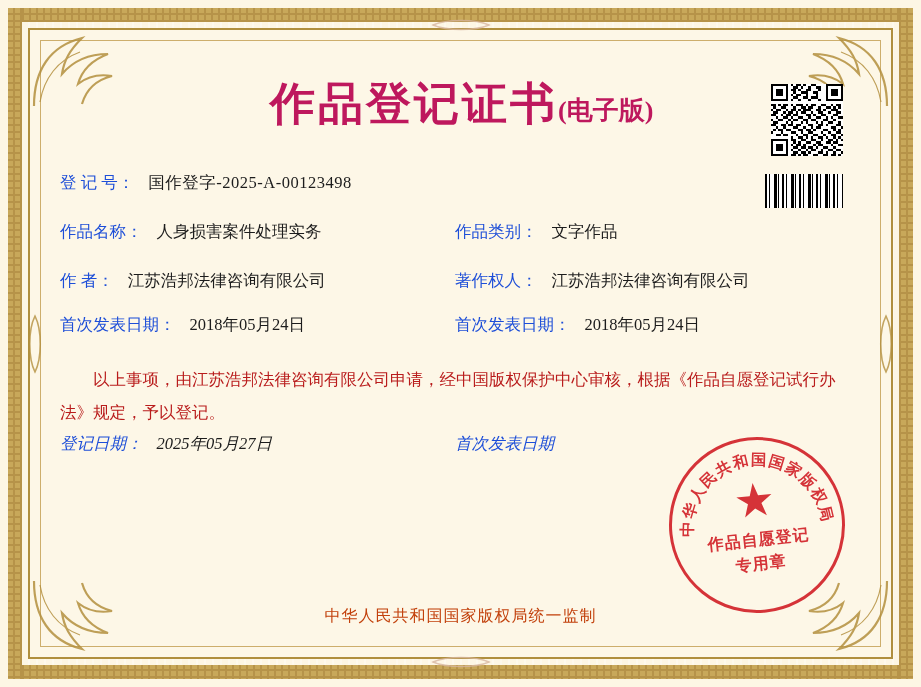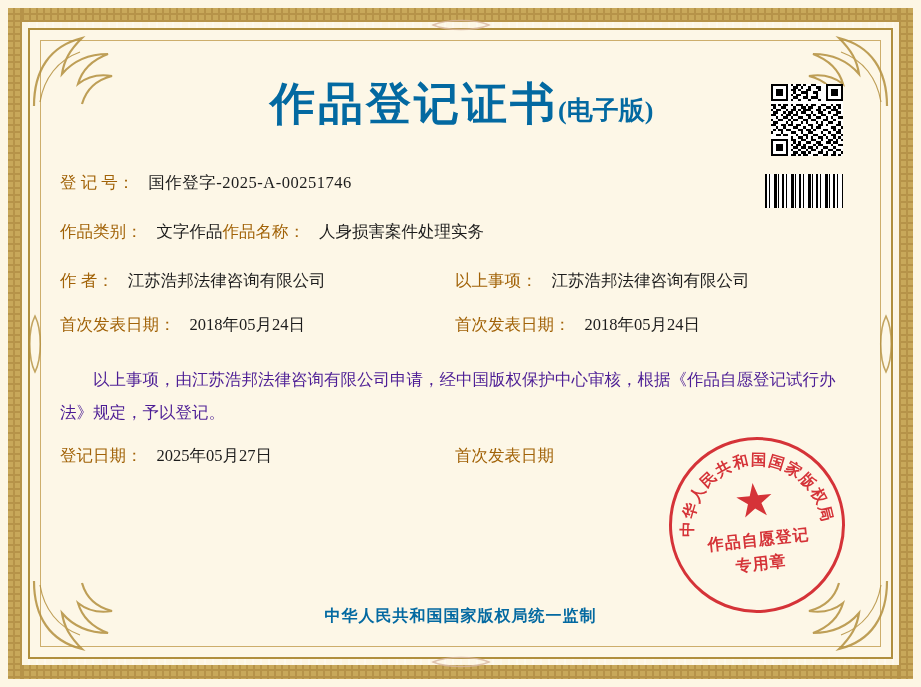--- a/index.html
+++ b/index.html
@@ -110,21 +110,21 @@
     position: relative;
     height: 110px;
   }
   .title {
     position: absolute;
     left: 210px;
     top: 18px;
     font-size: 45px;
     font-weight: bold;
     letter-spacing: 3px;
-    color: #0369a1;
+    color: #be185d;
     font-family: "Liberation Serif", "DejaVu Serif", serif;
     white-space: nowrap;
   }
   .title .sub {
     font-size: 26px;
     letter-spacing: 0;
   }
 
   
   .qr {
@@ -157,45 +157,46 @@
     display: flex;
     align-items: baseline;
     margin-bottom: 27px;
   }
   .cell {
     display: flex;
     align-items: baseline;
   }
   .cell.c1 { width: 395px; }
   .lbl {
-    color: #a16207;
+    color: #1d4ed8;
     white-space: nowrap;
   }
   .val {
     margin-left: 14px;
     white-space: nowrap;
   }
   .val.mono {
     font-family: "Liberation Serif", "DejaVu Serif", serif;
     letter-spacing: .5px;
   }
 
   .row.tall { margin-bottom: 22px; }
 
   .paragraph {
     margin-top: 8px;
     font-size: 16.5px;
     line-height: 2.0;
-    color: #4c1d95;
+    color: #b91c1c;
     text-indent: 33px;
     width: 100%;
   }
 
   .row.reg {
-    margin-top: 16px;
+    margin-top: 4px;
+    font-style: italic;
   }
 
   
   .seal {
     position: absolute;
     right: 76px;
     bottom: 74px;
     width: 170px;
     height: 170px;
     border-radius: 50%;
@@ -235,23 +236,23 @@
   }
   .seal .line1 { top: 90px; }
   .seal .line2 { top: 114px; }
 
   .footer {
     position: absolute;
     left: 0; right: 0;
     bottom: 4px;
     text-align: center;
     font-size: 16px;
-    font-weight: bold;
+    font-weight: normal;
     letter-spacing: 1px;
-    color: #0369a1;
+    color: #c2410c;
   }
 </style>
 </head>
 <body>
 
 <div id="certificate">
 
   <div class="frame-outer"></div>
   <div class="frame-key"></div>
   <div class="frame-mid"></div>
@@ -507,42 +508,42 @@
       </svg>
 
       <div class="barcode"></div>
     </div>
 
     <div class="fields">
 
       <div class="row">
         <div class="cell c1">
           <span class="lbl">登 记 号：</span>
-          <span class="val mono">国作登字-2025-A-00251746</span>
+          <span class="val mono">国作登字-2025-A-00123498</span>
         </div>
       </div>
 
       <div class="row">
+        <div class="cell c1">
+          <span class="lbl">作品名称：</span>
+          <span class="val">人身损害案件处理实务</span>
+        </div>
         <div class="cell">
           <span class="lbl">作品类别：</span>
           <span class="val">文字作品</span>
-        </div>
-        <div class="cell c1">
-          <span class="lbl">作品名称：</span>
-          <span class="val">人身损害案件处理实务</span>
         </div>
       </div>
 
       <div class="row tall">
         <div class="cell c1">
           <span class="lbl">作    者：</span>
           <span class="val">江苏浩邦法律咨询有限公司</span>
         </div>
         <div class="cell">
-          <span class="lbl">以上事项：</span>
+          <span class="lbl">著作权人：</span>
           <span class="val">江苏浩邦法律咨询有限公司</span>
         </div>
       </div>
 
       <div class="row">
         <div class="cell c1">
           <span class="lbl">首次发表日期：</span>
           <span class="val">2018年05月24日</span>
         </div>
         <div class="cell">

